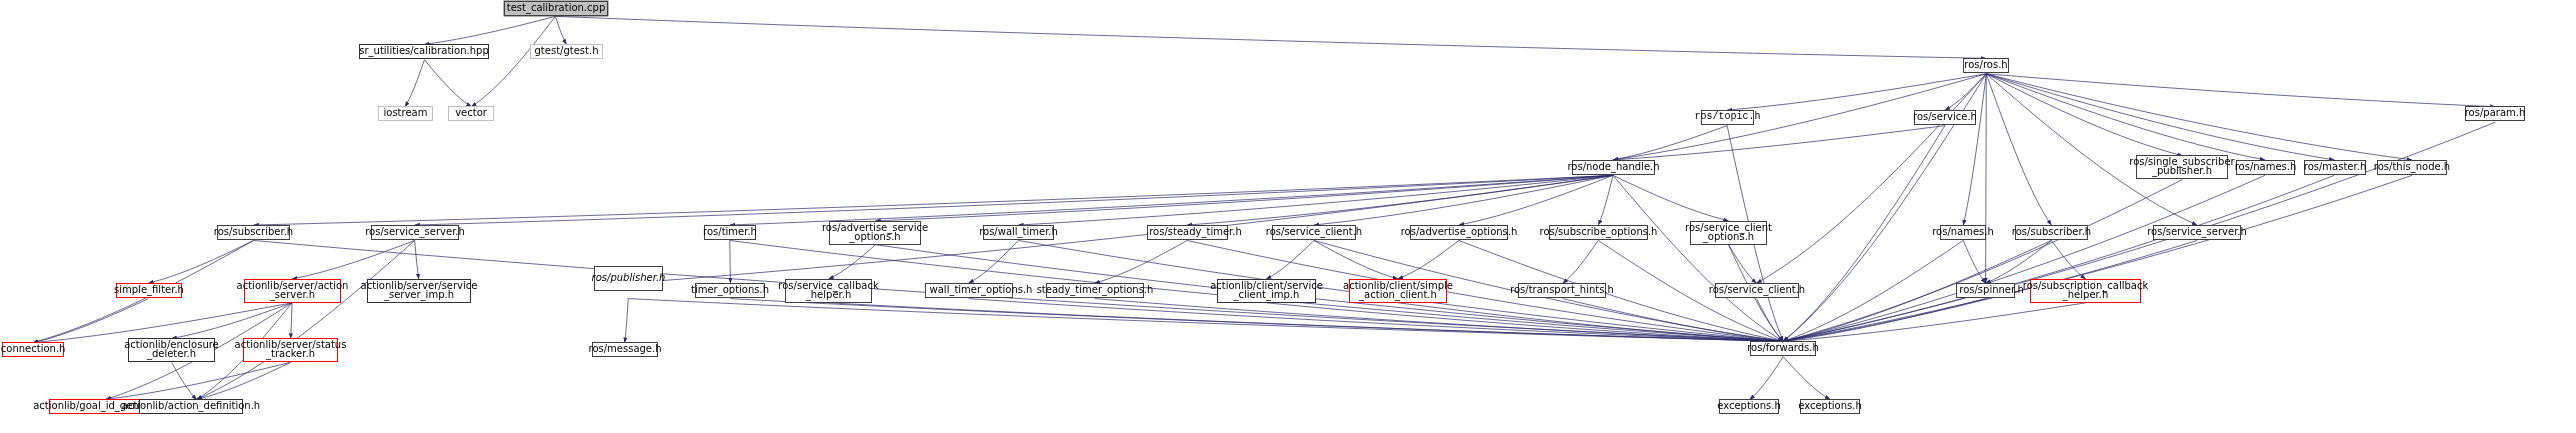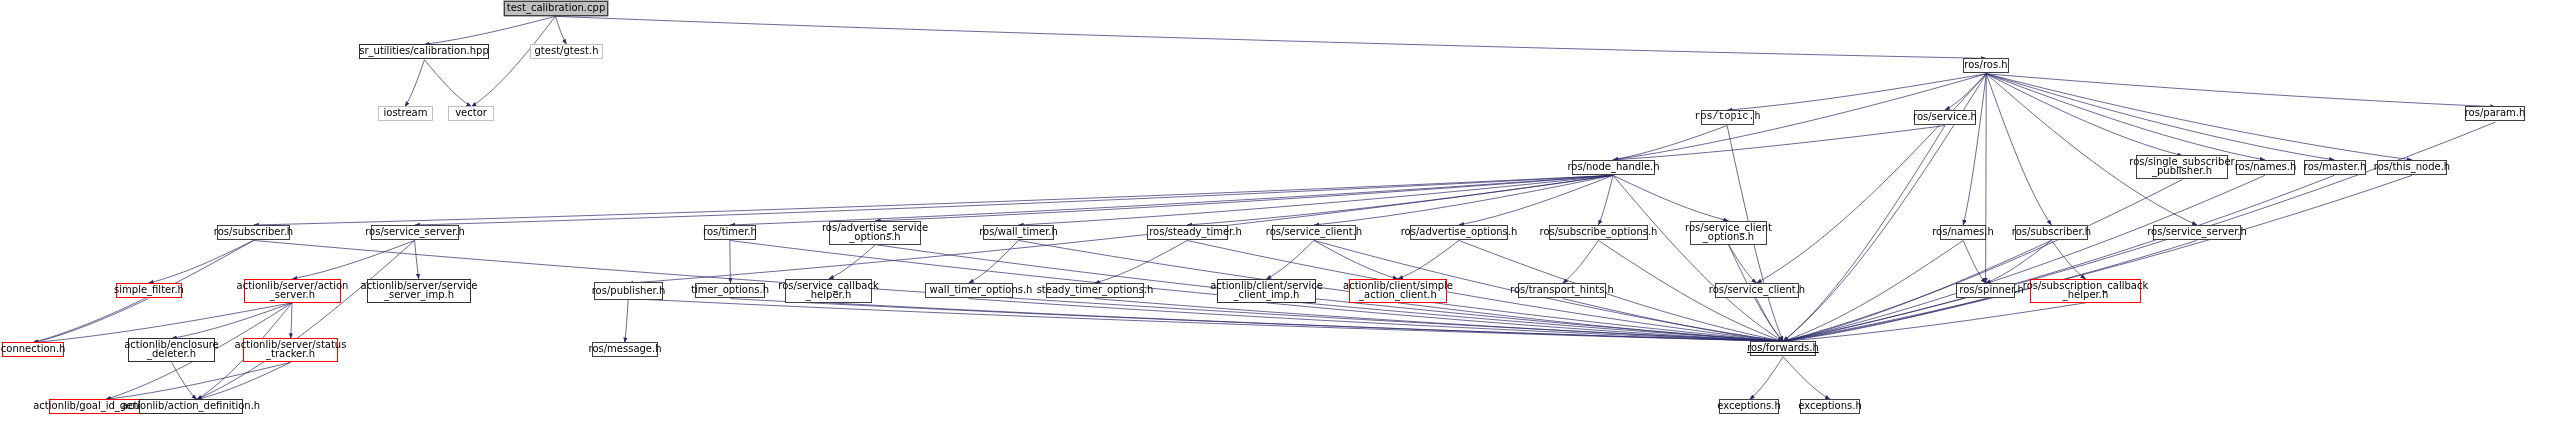--- a/index.html
+++ b/index.html
@@ -173,41 +173,41 @@
       <div class="node" style="left: 1690px; top: 221px; width: 77px; height: 24px;">ros/service_client
 _options.h</div>
       <div class="node" style="left: 1940px; top: 225px; width: 46px; height: 15.4px;">ros/names.h</div>
       <div class="node" style="left: 2015px; top: 225px; width: 73px; height: 15.4px;">ros/subscriber.h</div>
       <div class="node" style="left: 2153px; top: 225px; width: 88px; height: 15.4px;">ros/service_server.h</div>
       <div class="node red" style="left: 116px; top: 283px; width: 66px; height: 15.4px;">simple_filter.h</div>
       <div class="node red" style="left: 244px; top: 279px; width: 97px; height: 24px;">actionlib/server/action
 _server.h</div>
       <div class="node thick" style="left: 367px; top: 279px; width: 104px; height: 24px;">actionlib/server/service
 _server_imp.h</div>
-      <div class="node" style="left: 594px; top: 282px; width: 69px; height: 18px;">ros/publisher.h</div>
+      <div class="node" style="left: 594px; top: 266px; width: 69px; height: 25px; font-style: italic;">ros/publisher.h</div>
       <div class="node" style="left: 695px; top: 283px; width: 70px; height: 15.4px;">timer_options.h</div>
       <div class="node" style="left: 785px; top: 279px; width: 87px; height: 24px;">ros/service_callback
 _helper.h</div>
       <div class="node" style="left: 925px; top: 283px; width: 88px; height: 15.4px; padding-left: 24px;">wall_timer_options.h</div>
       <div class="node" style="left: 1046px; top: 283px; width: 98px; height: 15.4px;">steady_timer_options.h</div>
       <div class="node thick" style="left: 1217px; top: 279px; width: 99px; height: 24px;">actionlib/client/service
 _client_imp.h</div>
       <div class="node red" style="left: 1349px; top: 279px; width: 98px; height: 24px;">actionlib/client/simple
 _action_client.h</div>
       <div class="node" style="left: 1518px; top: 283px; width: 88px; height: 15.4px;">ros/transport_hints.h</div>
       <div class="node" style="left: 1715px; top: 283px; width: 84px; height: 15.4px;">ros/service_client.h</div>
       <div class="node" style="left: 1956px; top: 283px; width: 59px; height: 15.4px; padding-left: 12px;">ros/spinner.h</div>
       <div class="node red" style="left: 2030px; top: 279px; width: 111px; height: 24px;">ros/subscription_callback
 _helper.h</div>
       <div class="node red" style="left: 2.1px; top: 342px; width: 62px; height: 15.4px;">connection.h</div>
       <div class="node thick" style="left: 128px; top: 338px; width: 87px; height: 24px;">actionlib/enclosure
 _deleter.h</div>
       <div class="node red" style="left: 243px; top: 338px; width: 95px; height: 24px;">actionlib/server/status
 _tracker.h</div>
       <div class="node" style="left: 592px; top: 342px; width: 66px; height: 15.4px;">ros/message.h</div>
-      <div class="node" style="left: 1750px; top: 341px; width: 66px; height: 15.4px; text-decoration: underline;">ros/forwards.h</div>
+      <div class="node" style="left: 1750px; top: 341px; width: 66px; height: 15.4px;">ros/forwards.h</div>
       <div class="node red" style="left: 49px; top: 399px; width: 113px; height: 15.4px;">actionlib/goal_id_generator.h</div>
       <div class="node thick" style="left: 139px; top: 399px; width: 104px; height: 15.4px;">actionlib/action_definition.h</div>
       <div class="node" style="left: 1719px; top: 399px; width: 60px; height: 15.4px;">exceptions.h</div>
       <div class="node" style="left: 1800px; top: 399px; width: 60px; height: 15.4px;">exceptions.h</div>
     </div>
 </div>
 
 
 </body></html>

